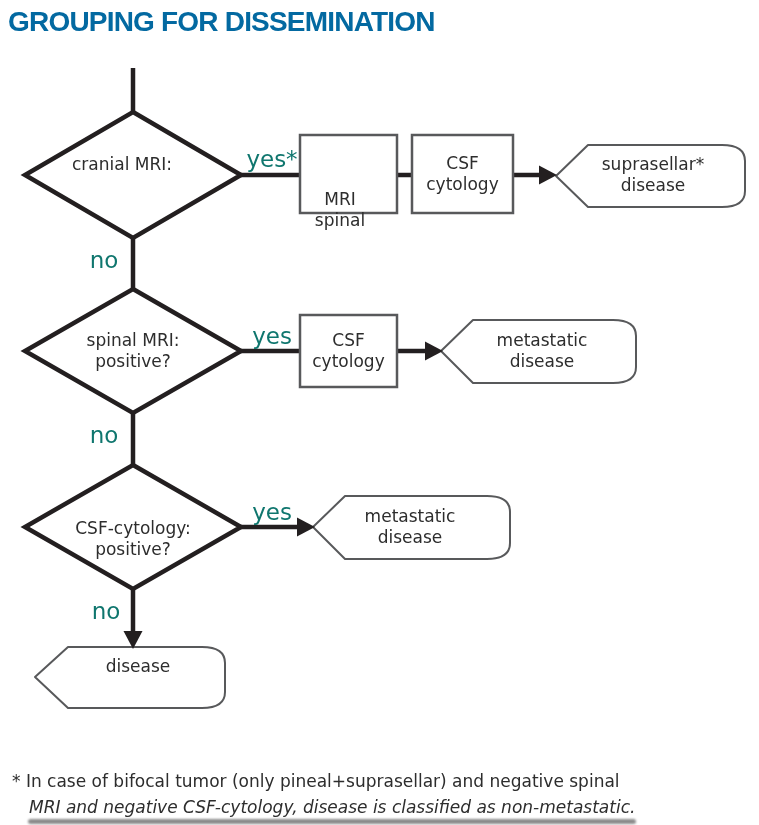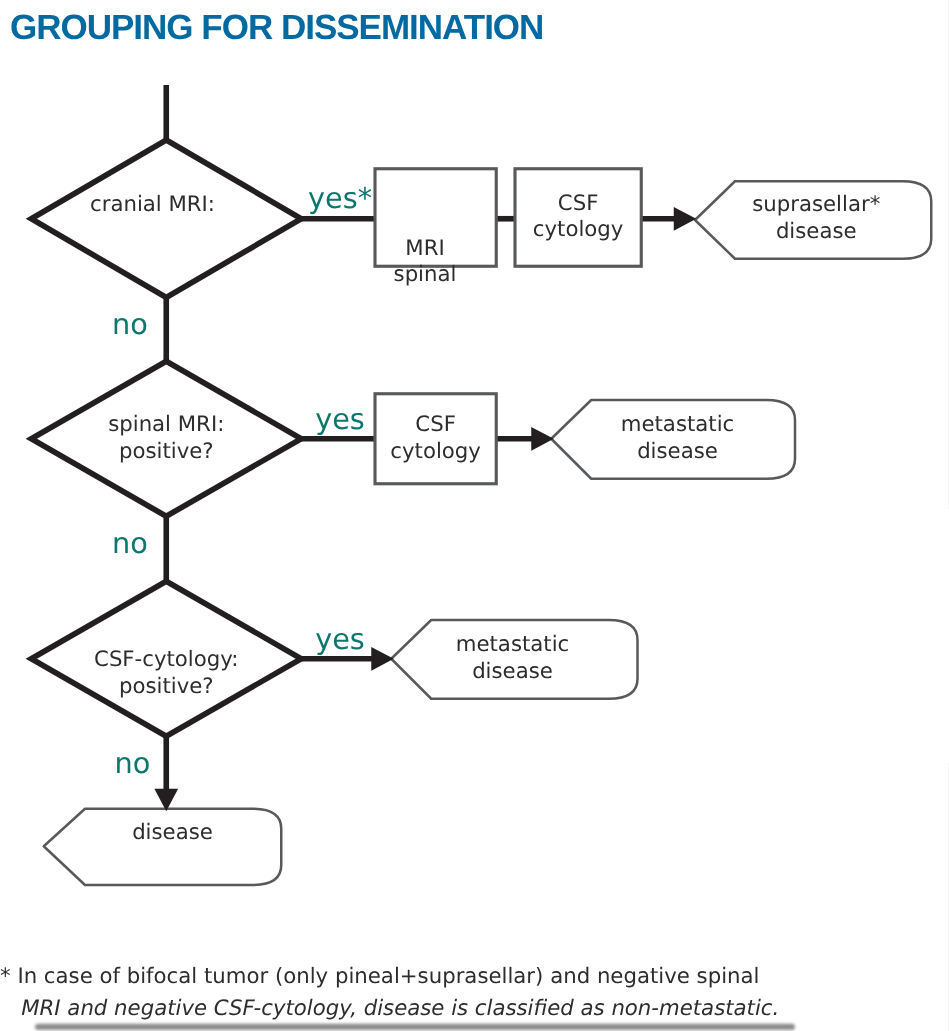--- a/index.html
+++ b/index.html
@@ -38,21 +38,21 @@
   .edge-label{
     position:absolute;
     text-align:center;
     font-size:23px;
     line-height:20px;
     color:#0f766e;
     white-space:nowrap;
   }
   .footnote{
     position:absolute;
-    left:0; top:768px;
+    left:12px; top:768px;
     font-size:17px;
     line-height:26px;
     color:#2d2d2d;
     white-space:nowrap;
   }
   .footnote .fn2{padding-left:17px;font-style:italic;}
   .scan-smudge{
     position:absolute;
     left:28px; top:819px;
     width:608px; height:5px;

